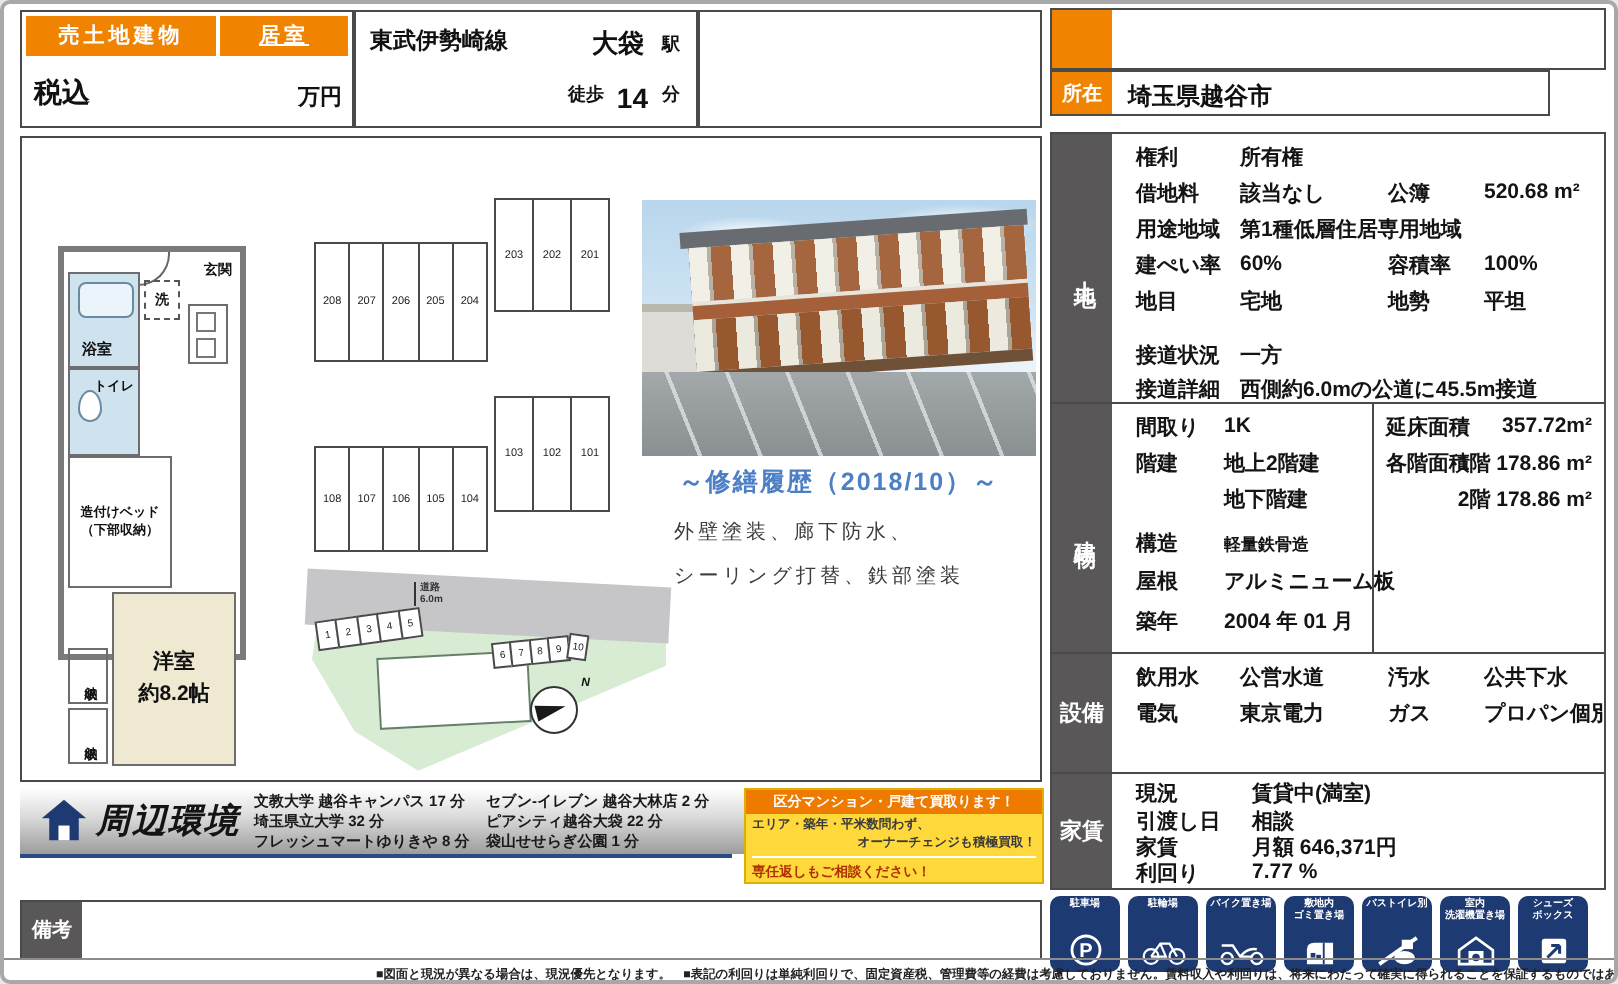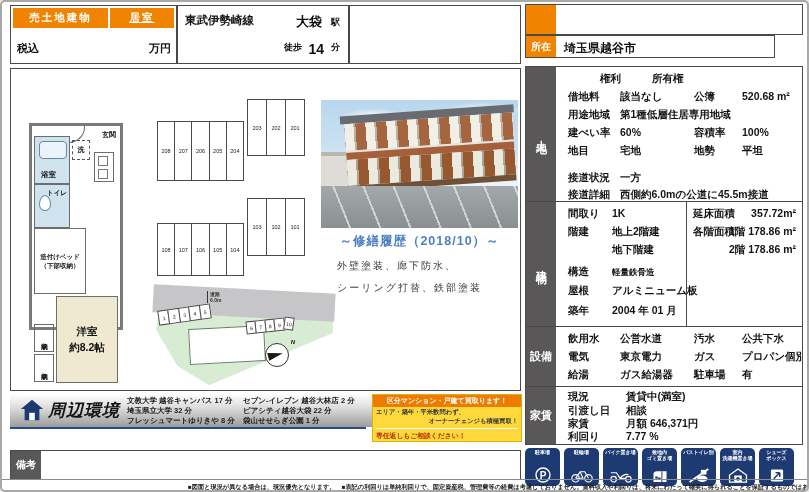--- a/index.html
+++ b/index.html
@@ -49,21 +49,21 @@
 </head>
 <body>
 
 <div id="page">
 
   <div class="a bx" style="left:8px;top:3px;width:167px;height:59px;">
     <div class="a" style="left:2px;top:2px;right:2px;height:20px;display:flex;gap:2px;">
       <div class="badge orange" style="width:95px;">売土地建物</div>
       <div class="badge orange" style="flex:1;text-decoration:underline;">居室</div>
     </div>
-    <span class="a" style="left:6px;bottom:7px;font-size:11px;font-weight:700;">税込</span>
+    <span class="a" style="left:6px;bottom:7px;font-size:14px;font-weight:700;">税込</span>
     <span class="a" style="right:5px;bottom:7px;font-size:11px;font-weight:700;">万円</span>
   </div>
 
   <div class="a bx" style="left:175px;top:3px;width:172px;height:59px;">
     <span class="a" style="left:7px;top:7px;font-size:11.5px;font-weight:700;">東武伊勢崎線</span>
     <span class="a" style="right:26px;top:7px;font-size:13px;font-weight:700;">大袋</span>
     <span class="a" style="right:8px;top:10px;font-size:9px;font-weight:600;">駅</span>
     <span class="a" style="right:46px;bottom:9px;font-size:9px;font-weight:600;">徒歩</span>
     <span class="a" style="right:24px;bottom:6px;font-size:14px;font-weight:700;">14</span>
     <span class="a" style="right:8px;bottom:9px;font-size:9px;font-weight:600;">分</span>
@@ -75,21 +75,21 @@
     <div class="a orange" style="left:0;top:0;bottom:0;width:30px;"></div>
   </div>
   <div class="a bx" style="left:523px;top:33px;width:250px;height:23px;">
     <div class="a orange badge" style="left:0;top:0;bottom:0;width:30px;font-size:10px;letter-spacing:0;">所在</div>
     <span class="a" style="left:38px;top:4px;font-size:12px;font-weight:700;">埼玉県越谷市</span>
   </div>
 
   <div class="sec" style="top:64px;height:136px;">
     <div class="seclab v">土地</div>
     <div class="secc">
-      <div class="r" style="top:5px;margin-left:32px;">
+      <div class="r" style="top:5px;">
           <span class="c1">権利</span>
           <span class="c2">所有権</span>
         </div>
       <div class="r" style="top:23px;">
           <span class="c1">借地料</span>
           <span class="c2">該当なし</span>
           <span class="c3">公簿</span>
           <span class="c4">520.68 m²</span>
         </div>
       <div class="r" style="top:41px;">
@@ -169,26 +169,20 @@
           <span class="c2">公営水道</span>
           <span class="c3">汚水</span>
           <span class="c4">公共下水</span>
         </div>
       <div class="r" style="top:23px;">
           <span class="c1">電気</span>
           <span class="c2">東京電力</span>
           <span class="c3">ガス</span>
           <span class="c4">プロパン個別方</span>
         </div>
-      <div class="r" style="top:41px;">
-          <span class="c1">給湯</span>
-          <span class="c2">ガス給湯器</span>
-          <span class="c3">駐車場</span>
-          <span class="c4">有</span>
-        </div>
     </div>
   </div>
 
   <div class="sec" style="top:384px;height:59px;">
     <div class="seclab">家賃</div>
     <div class="secc">
       <div class="r" style="top:3px;height:13px;">
           <span class="c1">現況</span>
           <span class="c2" style="left:70px;">賃貸中(満室)</span>
         </div>

